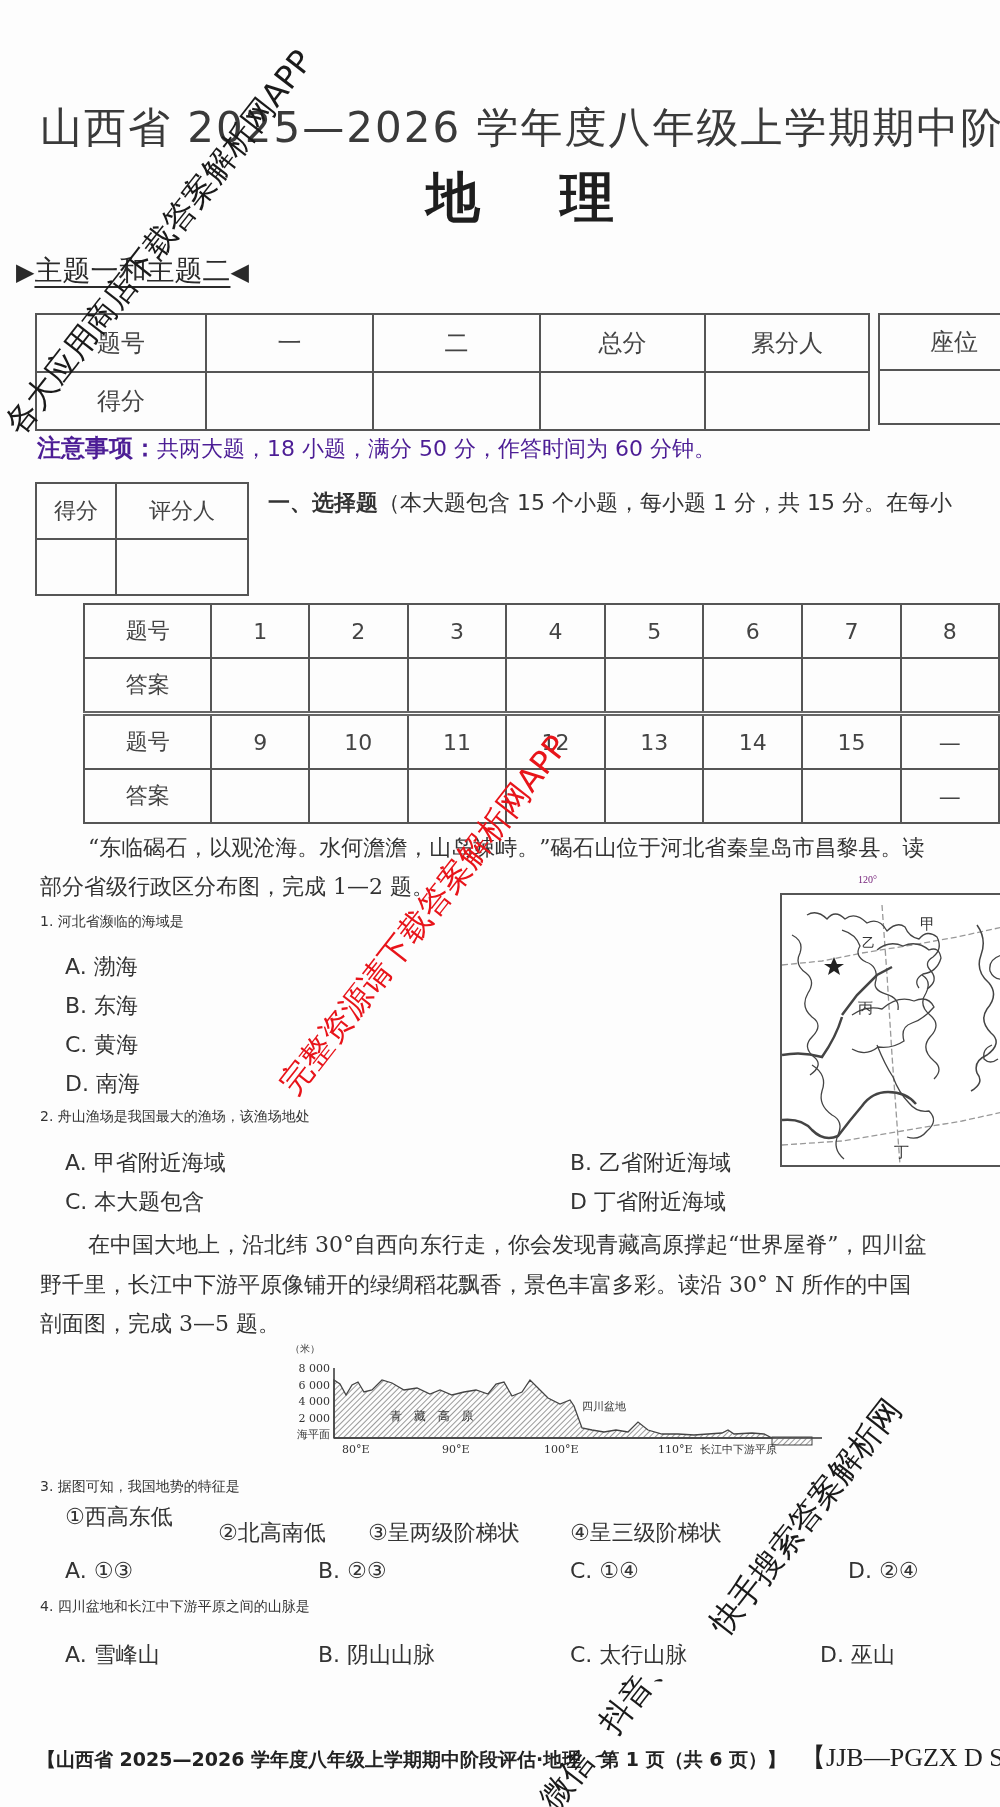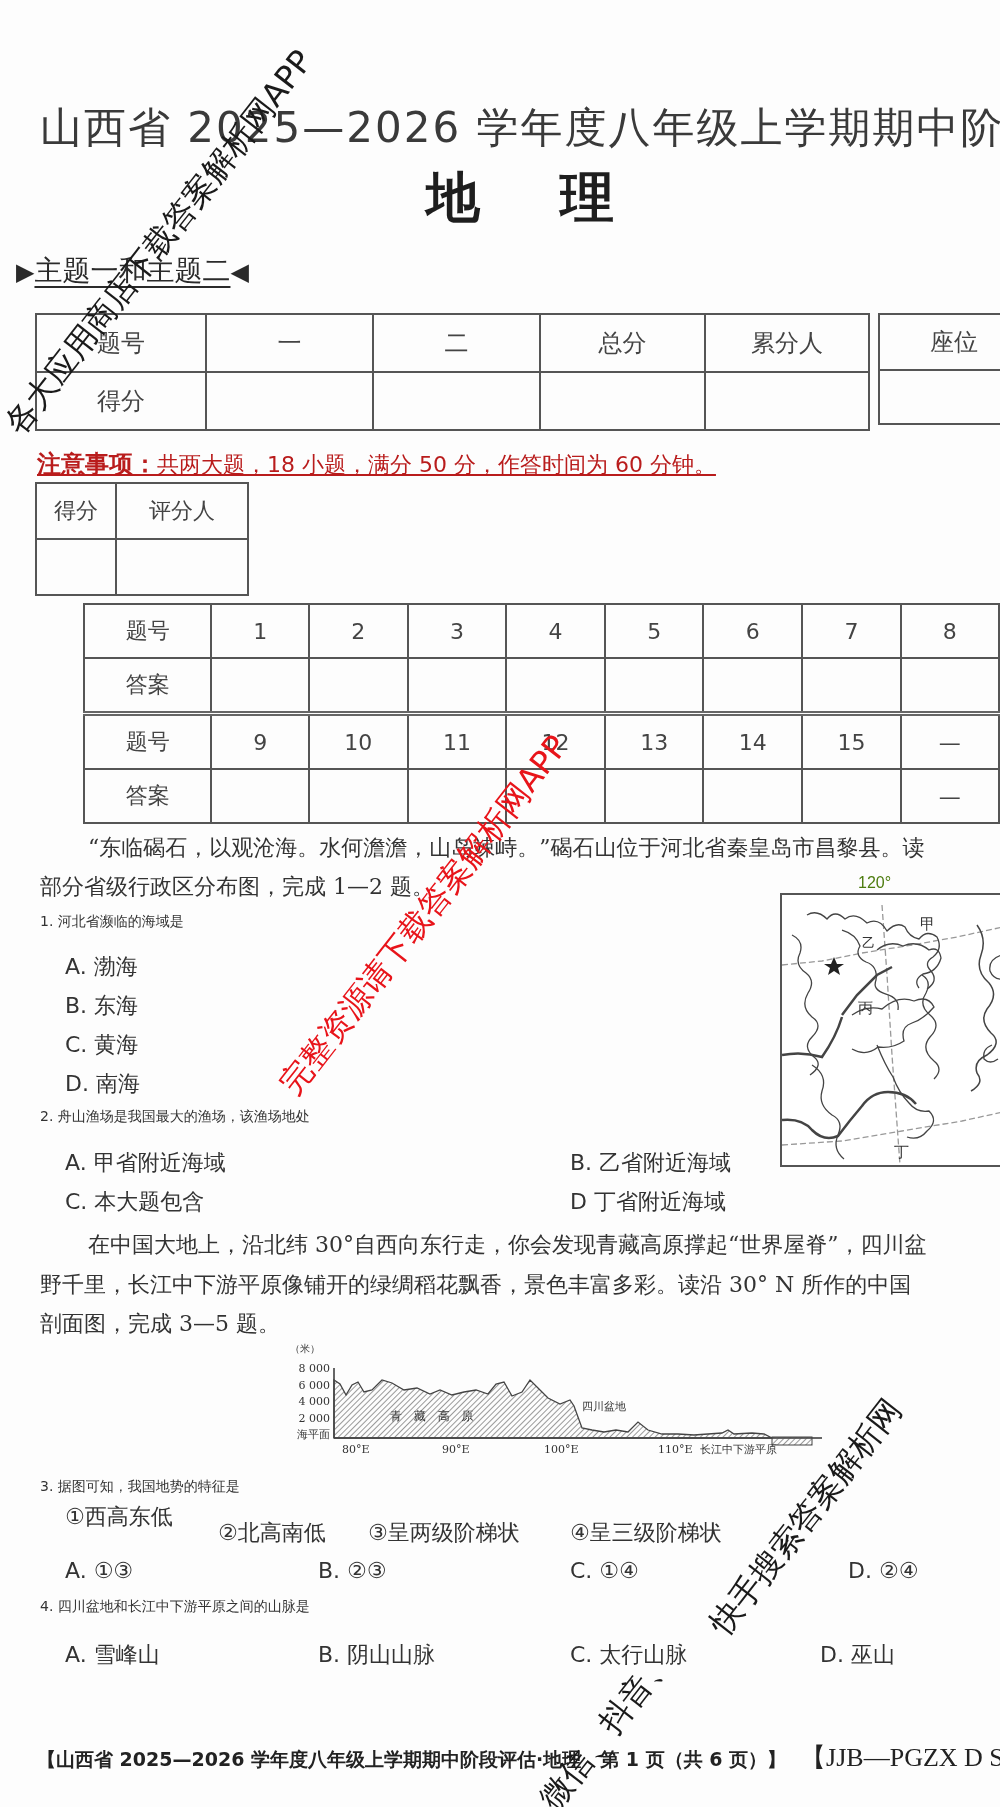--- a/index.html
+++ b/index.html
@@ -24,36 +24,36 @@
   .topic .tri { font-size:24px; }
   table { border-collapse:collapse;padding-left:23px; }
   .score-table { left:35px; top:313px; }
   .score-table td {
     border:2px solid #555; height:54px; text-align:center; font-size:24px; color:#444;
   }
   .seat-box {
     left:878px; top:313px; width:140px; height:108px; border:2px solid #555; border-right:none;
   }
   .seat-box .row1 { height:54px; border-bottom:2px solid #555; font-size:24px; color:#444; line-height:54px; padding-left:50px; }
-  .notice { left:37px; top:448px; font-size:22px; color:#b91c1c; white-space:nowrap;text-decoration:underline; }
+  .notice { left:37px; top:432px; font-size:22px; color:#4c1d95; white-space:nowrap; }
   .notice b { font-size:24px; font-weight:bold; }
   .grader-table { left:35px; top:482px; }
   .grader-table td { border:2px solid #555; width:76px; height:52px; text-align:center; font-size:22px; color:#444; }
   .grader-table td.w2 { width:128px; }
   .sec1 { left:268px; top:482px; font-size:22px; line-height:41px; color:#333; white-space:nowrap; }
   .sec1 .h { font-weight:bold; }
   .ans-table { left:83px; top:603px; }
   .ans-table td { border:2px solid #555; height:50px; text-align:center; font-size:22px; color:#444; width:99px; }
   .ans-table td.lbl { width:130px; }
   .ans-table tr.sep td { border-top:5px double #666; }
   .para { left:40px; font-size:22px; color:#333; white-space:nowrap; font-family:"DejaVu Serif","Liberation Serif",serif; }
   .q { left:40px; font-size:14px; color:#333; white-space:nowrap; }
   .opt { font-size:22px; color:#333; white-space:nowrap; }
   .map { left:780px; top:893px; width:230px; height:270px; border:2px solid #555; border-right:none; background:#fff; }
-  .map-lon { left:858px; top:874px; font-size:16px; color:#4d7c0f; font-family:Liberation Sans, sans-serif; }
+  .map-lon { left:858px; top:874px; font-size:10px; color:#701a75; font-family:Liberation Serif, serif; }
   .profile { left:282px; top:1340px; width:540px; height:120px; }
   .footer { left:37px; top:1740px; font-size:19px; color:#222; white-space:nowrap; font-weight:bold; }
   .footer .code { font-family:"Liberation Serif","DejaVu Serif",serif; font-size:26px; font-weight:normal; margin-left:14px; }
   .wm { position:absolute; font-size:30px; white-space:nowrap; transform-origin:left bottom; pointer-events:none; font-family:"DejaVu Sans",sans-serif; }
   .wm.black { color:#1a1a1a; }
   .wm.red { color:#e8141a; }
 </style>
 </head>
 <body>
 
@@ -96,20 +96,21 @@
     <td class="w2">评分人</td>
   </tr>
   <tr>
     <td></td>
     <td class="w2"></td>
   </tr>
 </tbody>
   </table>
 
 <div class="abs sec1">
+  <div><span class="h">一、选择题</span><span>（本大题包含 15 个小题，每小题 1 分，共 15 分。在每小</span></div>
 </div>
 
 <table class="abs ans-table">
   <tbody>
       <tr>
     <td class="lbl">题号</td>
     <td>1</td>
     <td>2</td>
     <td>3</td>
     <td>4</td>

